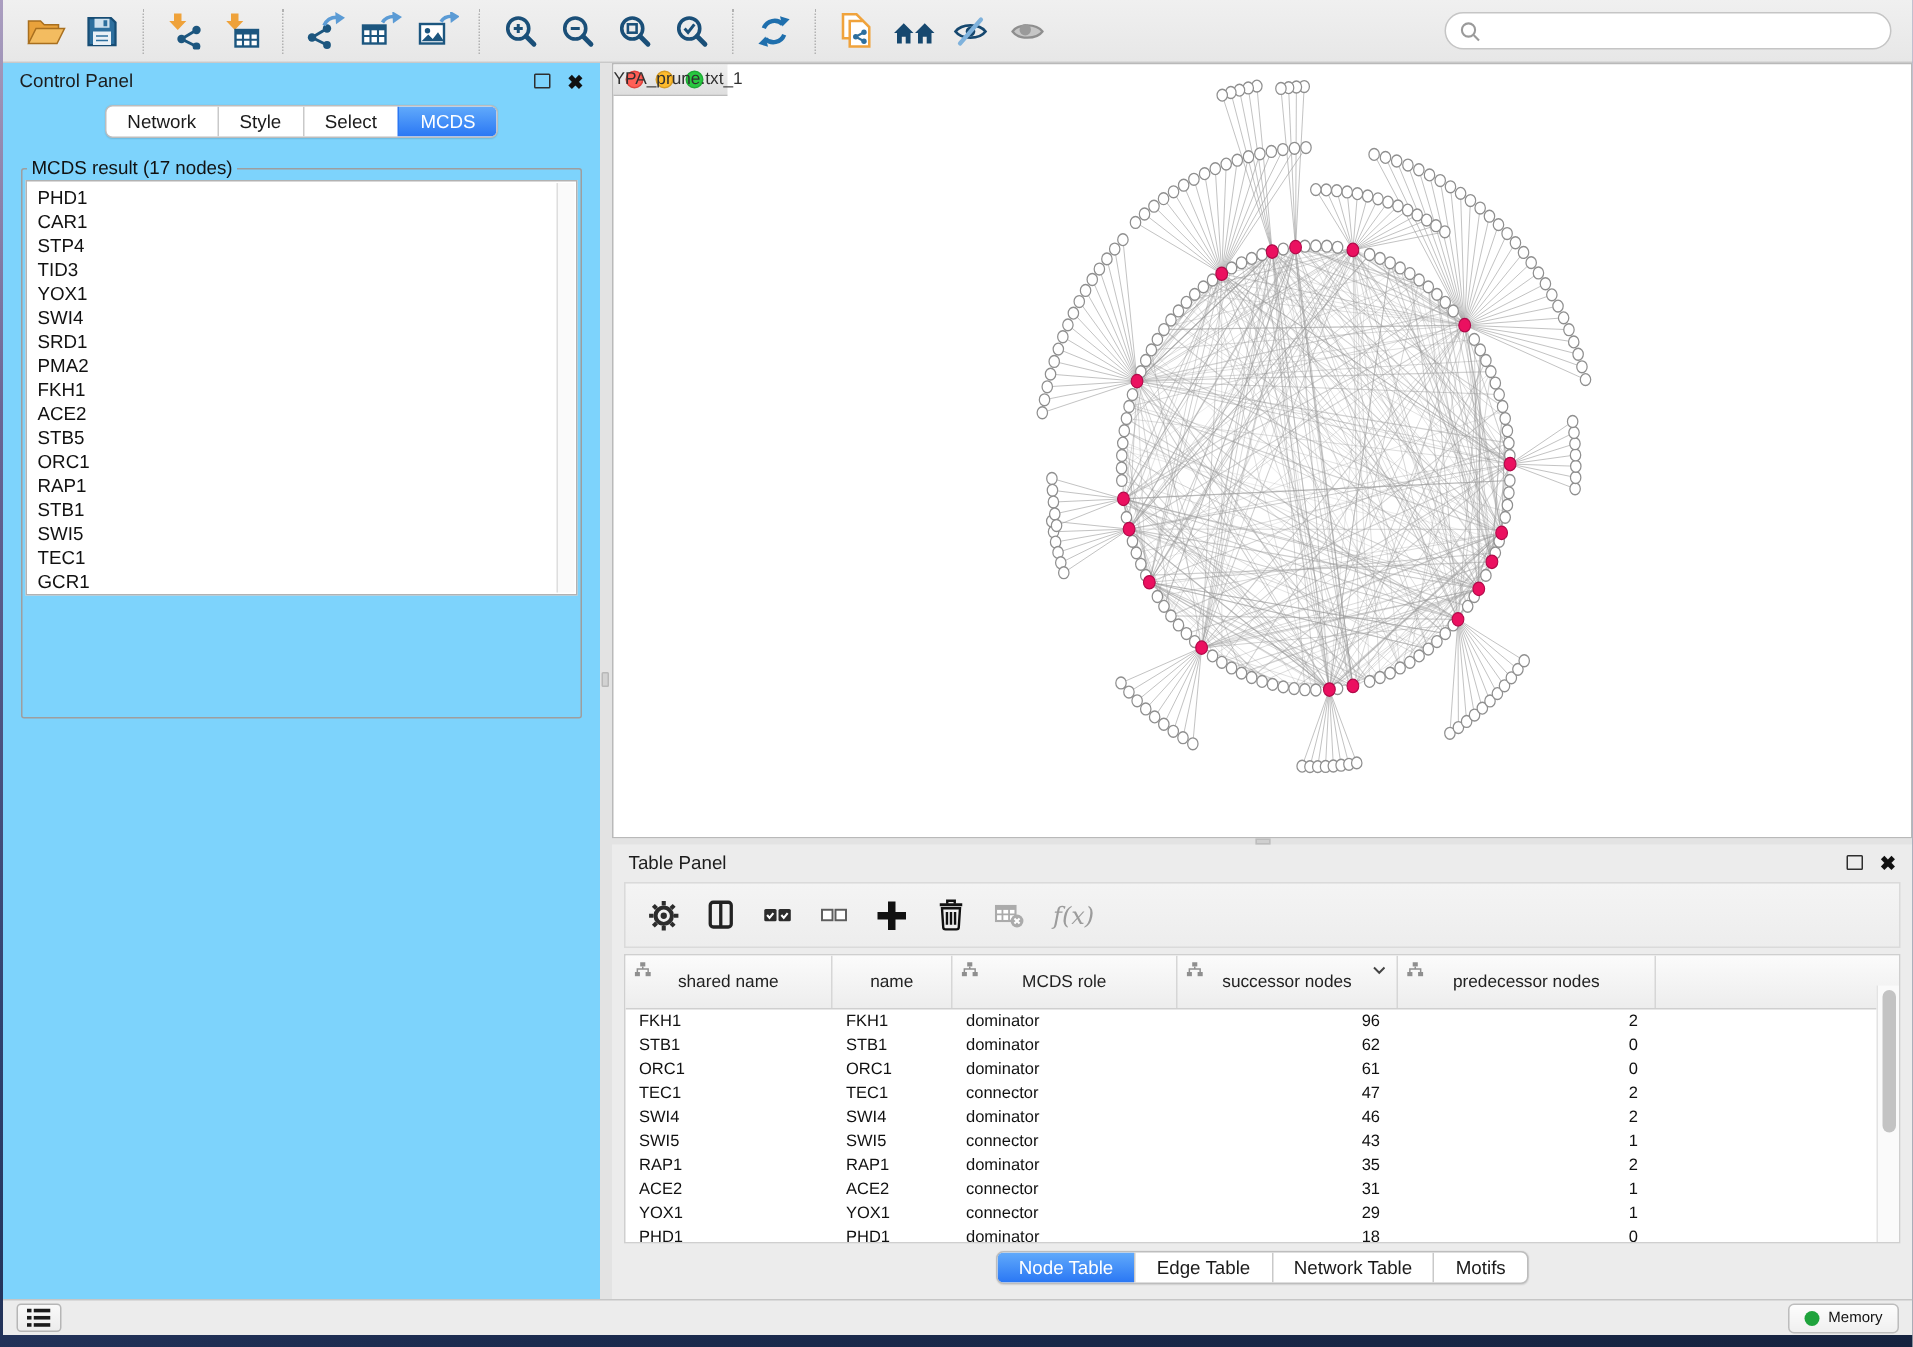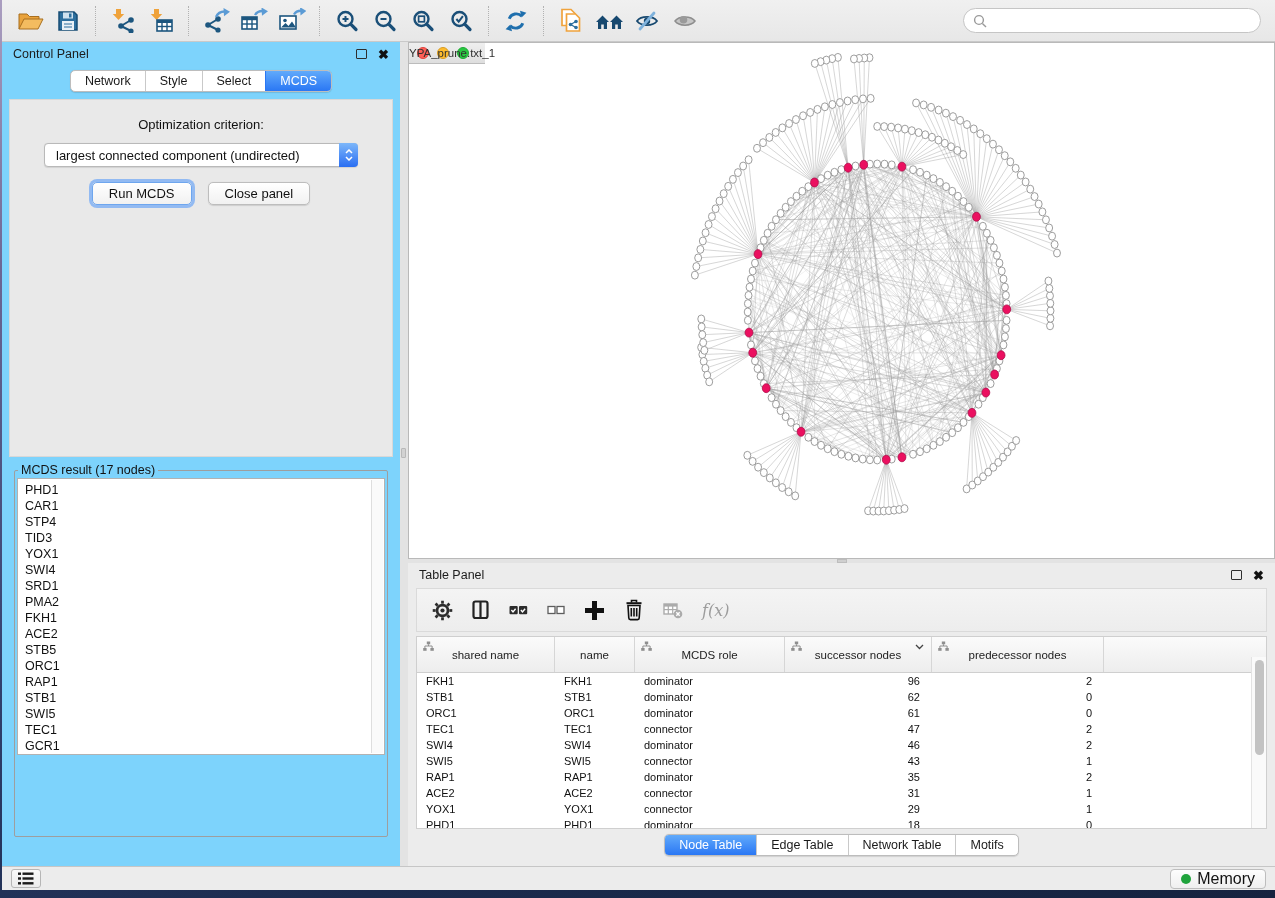--- a/index.html
+++ b/index.html
@@ -93,21 +93,21 @@
   .tscroll .thumb{position:absolute;top:3px;left:3px;width:9px;height:95px;background:#c3c3c3;border-radius:5px}
   .tp-tabs-row{height:26px;flex:0 0 auto;display:flex;justify-content:center;align-items:center;margin-top:3px}
 
   
   .statusbar{height:24px;flex:0 0 auto;background:#ececec;border-top:1px solid #c6c6c6;
              display:flex;align-items:center;padding:0 9px}
   .listbtn{width:30px;height:19px;background:linear-gradient(#f9f9f9,#ececec);border:1px solid #b6b6b6;border-radius:3px;
            display:flex;align-items:center;justify-content:center}
   .membtn{margin-left:auto;height:20px;display:flex;align-items:center;gap:6px;
           background:linear-gradient(#fdfdfd,#efefef);border:1px solid #bdbdbd;border-radius:4px;
-          padding:0 10px;font-size:16px;color:#111}
+          padding:0 10px;font-size:10px;color:#111}
   .memdot{width:10px;height:10px;border-radius:50%}
 </style>
 </head>
 <body>
 
 <div class="app">
 
   <div class="toolbar">
     <span class="tbtn">
         <svg width="27" height="24" viewBox="0 0 27 24">
@@ -285,38 +285,20 @@
         <span class="float-btn"></span>
         <span class="close-btn">✖</span>
       </div>
       <div class="cp-tabs-row">
         <div class="seg" id="cp-tabs">
             <div class="seg-tab">Network</div>
             <div class="seg-tab">Style</div>
             <div class="seg-tab">Select</div>
             <div class="seg-tab active">MCDS</div>
           </div>
-      </div>
-      <div class="cp-box">
-        <div class="opt-label">Optimization criterion:</div>
-        <div class="dropdown">
-          <span class="dd-value">largest connected component (undirected)</span>
-          <span class="dd-stepper">
-            <svg width="8" height="5" viewBox="0 0 8 5">
-                <path d="M1 4 l3-3 3 3" fill="none" stroke="#fff" stroke-width="1.5"></path>
-              </svg>
-            <svg width="8" height="5" viewBox="0 0 8 5">
-                <path d="M1 1 l3 3 3-3" fill="none" stroke="#fff" stroke-width="1.5"></path>
-              </svg>
-          </span>
-        </div>
-        <div class="btn-row">
-          <button class="btn focused">Run MCDS</button>
-          <button class="btn">Close panel</button>
-        </div>
       </div>
       <fieldset class="mcds">
         <legend>MCDS result (17 nodes)</legend>
         <div class="mcds-list" id="mcds-list">
           <div class="mcds-scroll"></div>
         <div class="mcds-item">PHD1</div>
             <div class="mcds-item">CAR1</div>
             <div class="mcds-item">STP4</div>
             <div class="mcds-item">TID3</div>
             <div class="mcds-item">YOX1</div>

